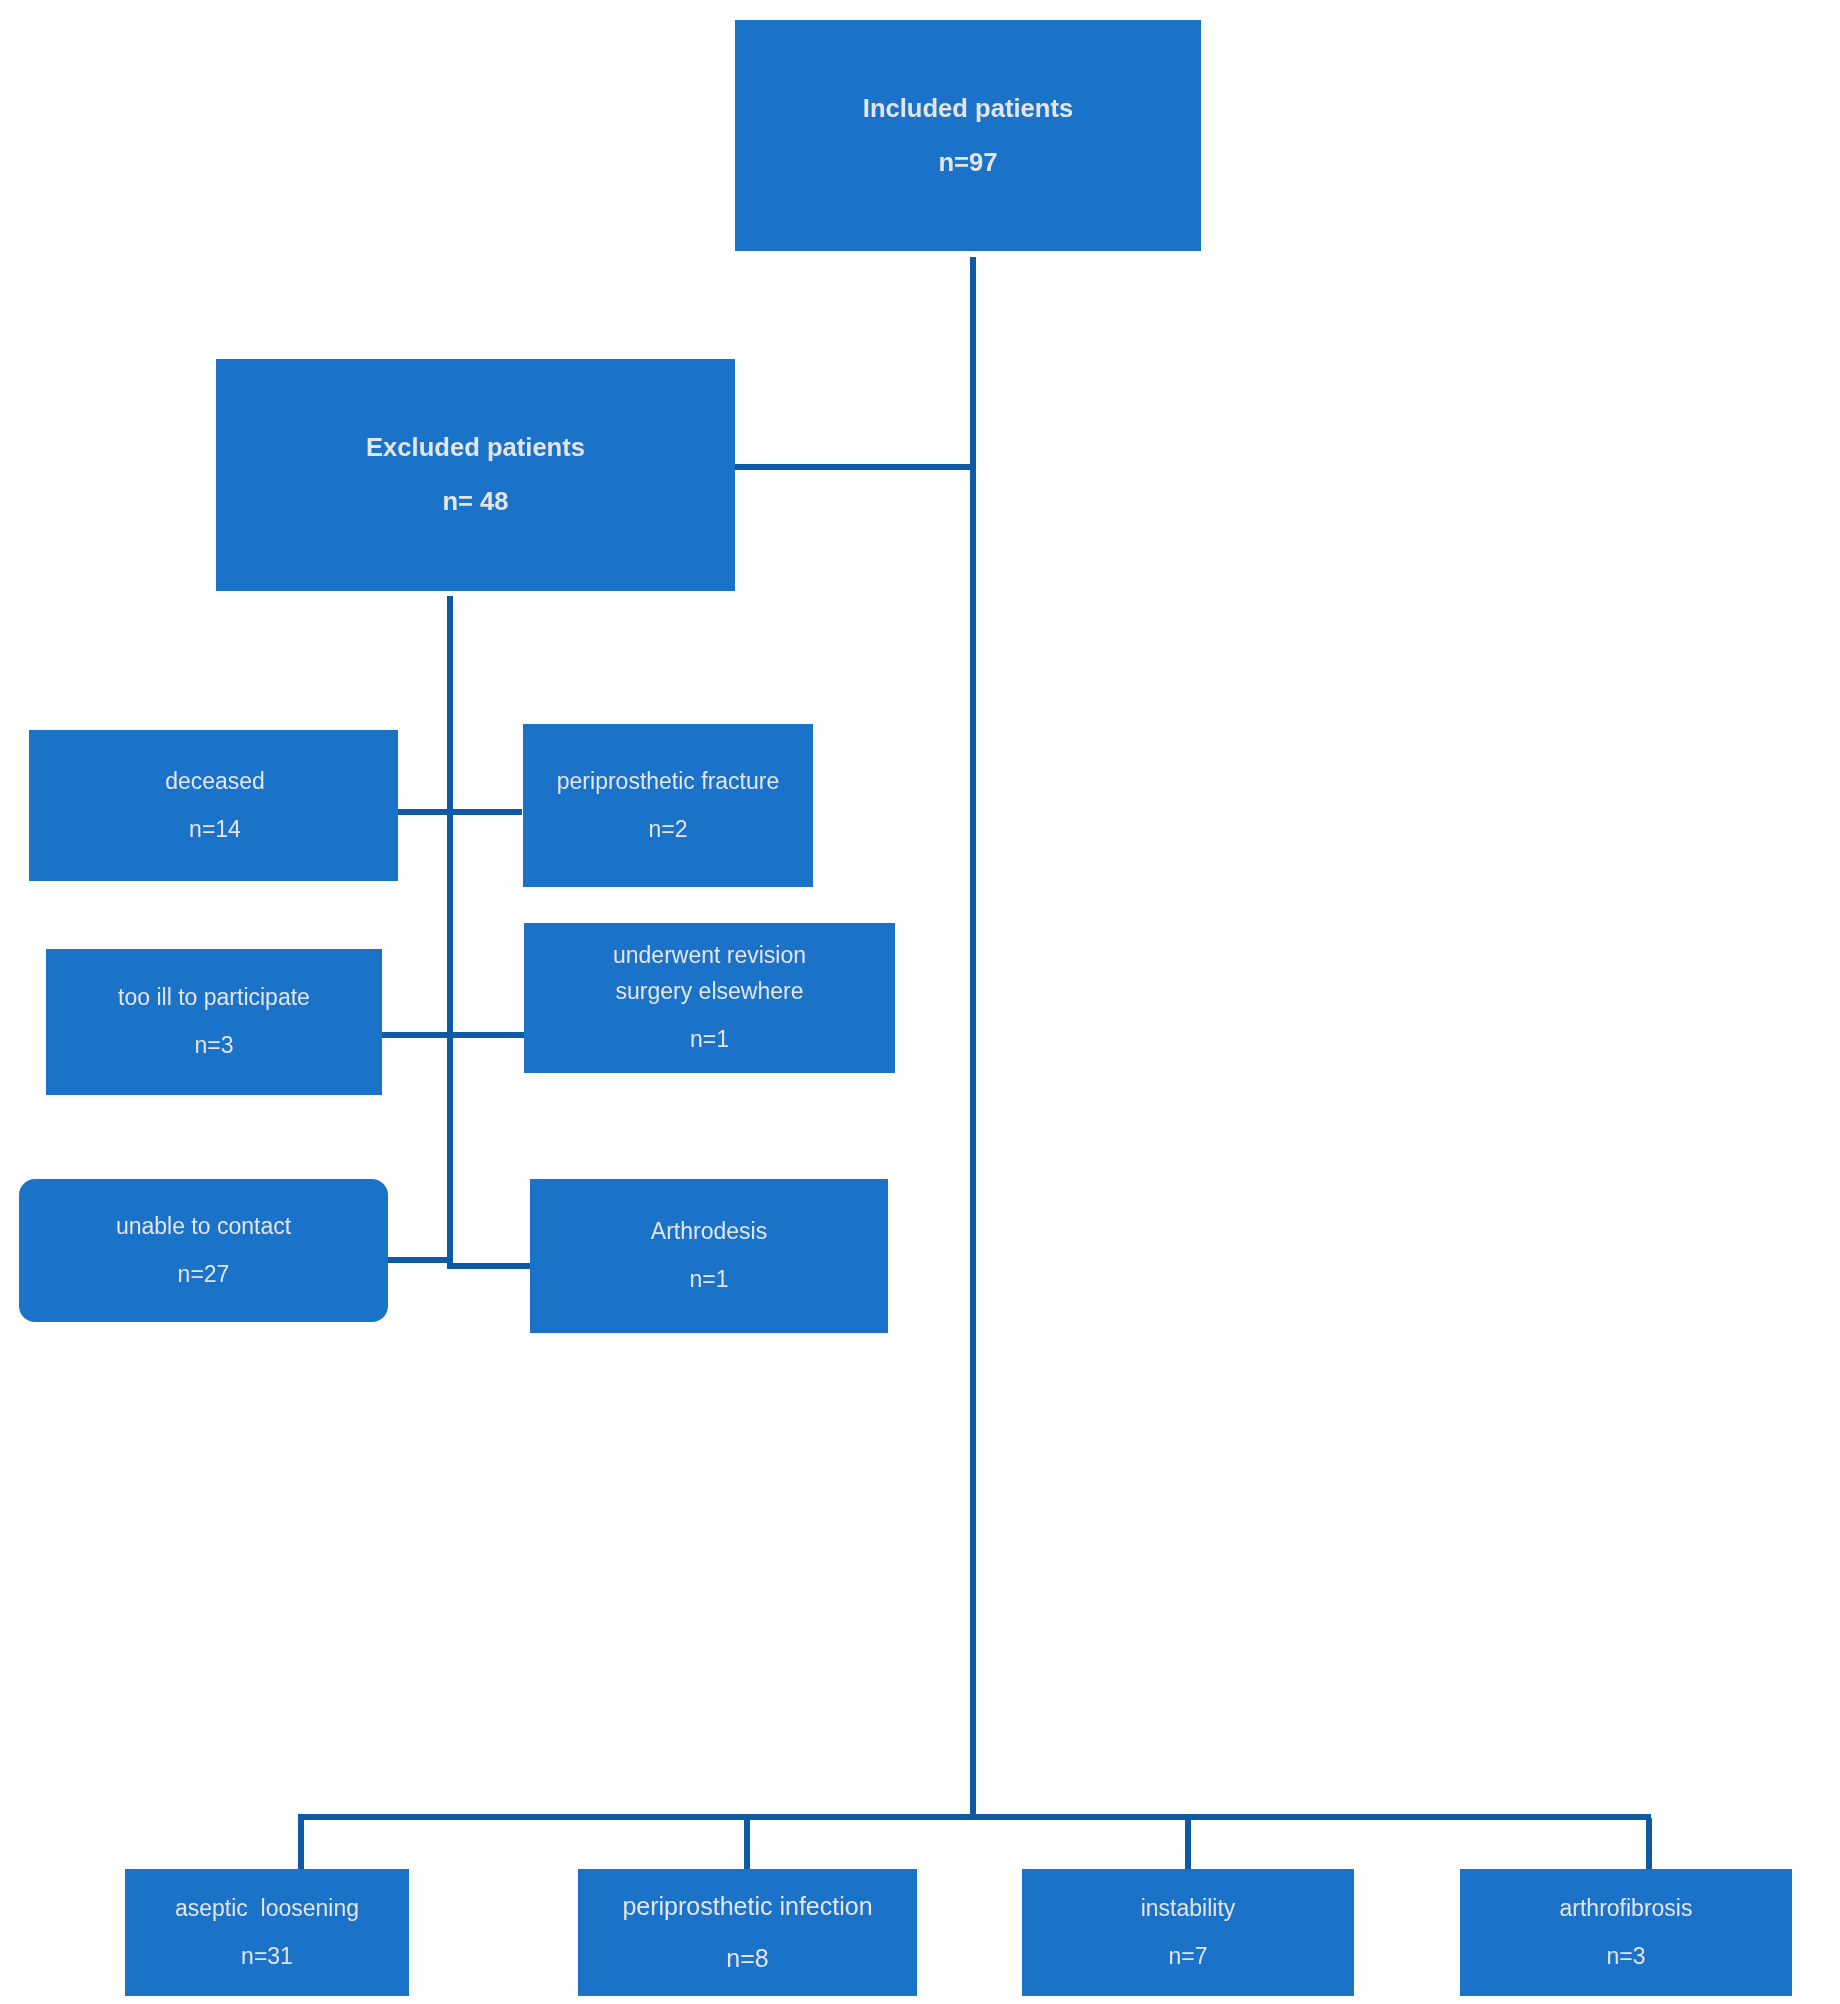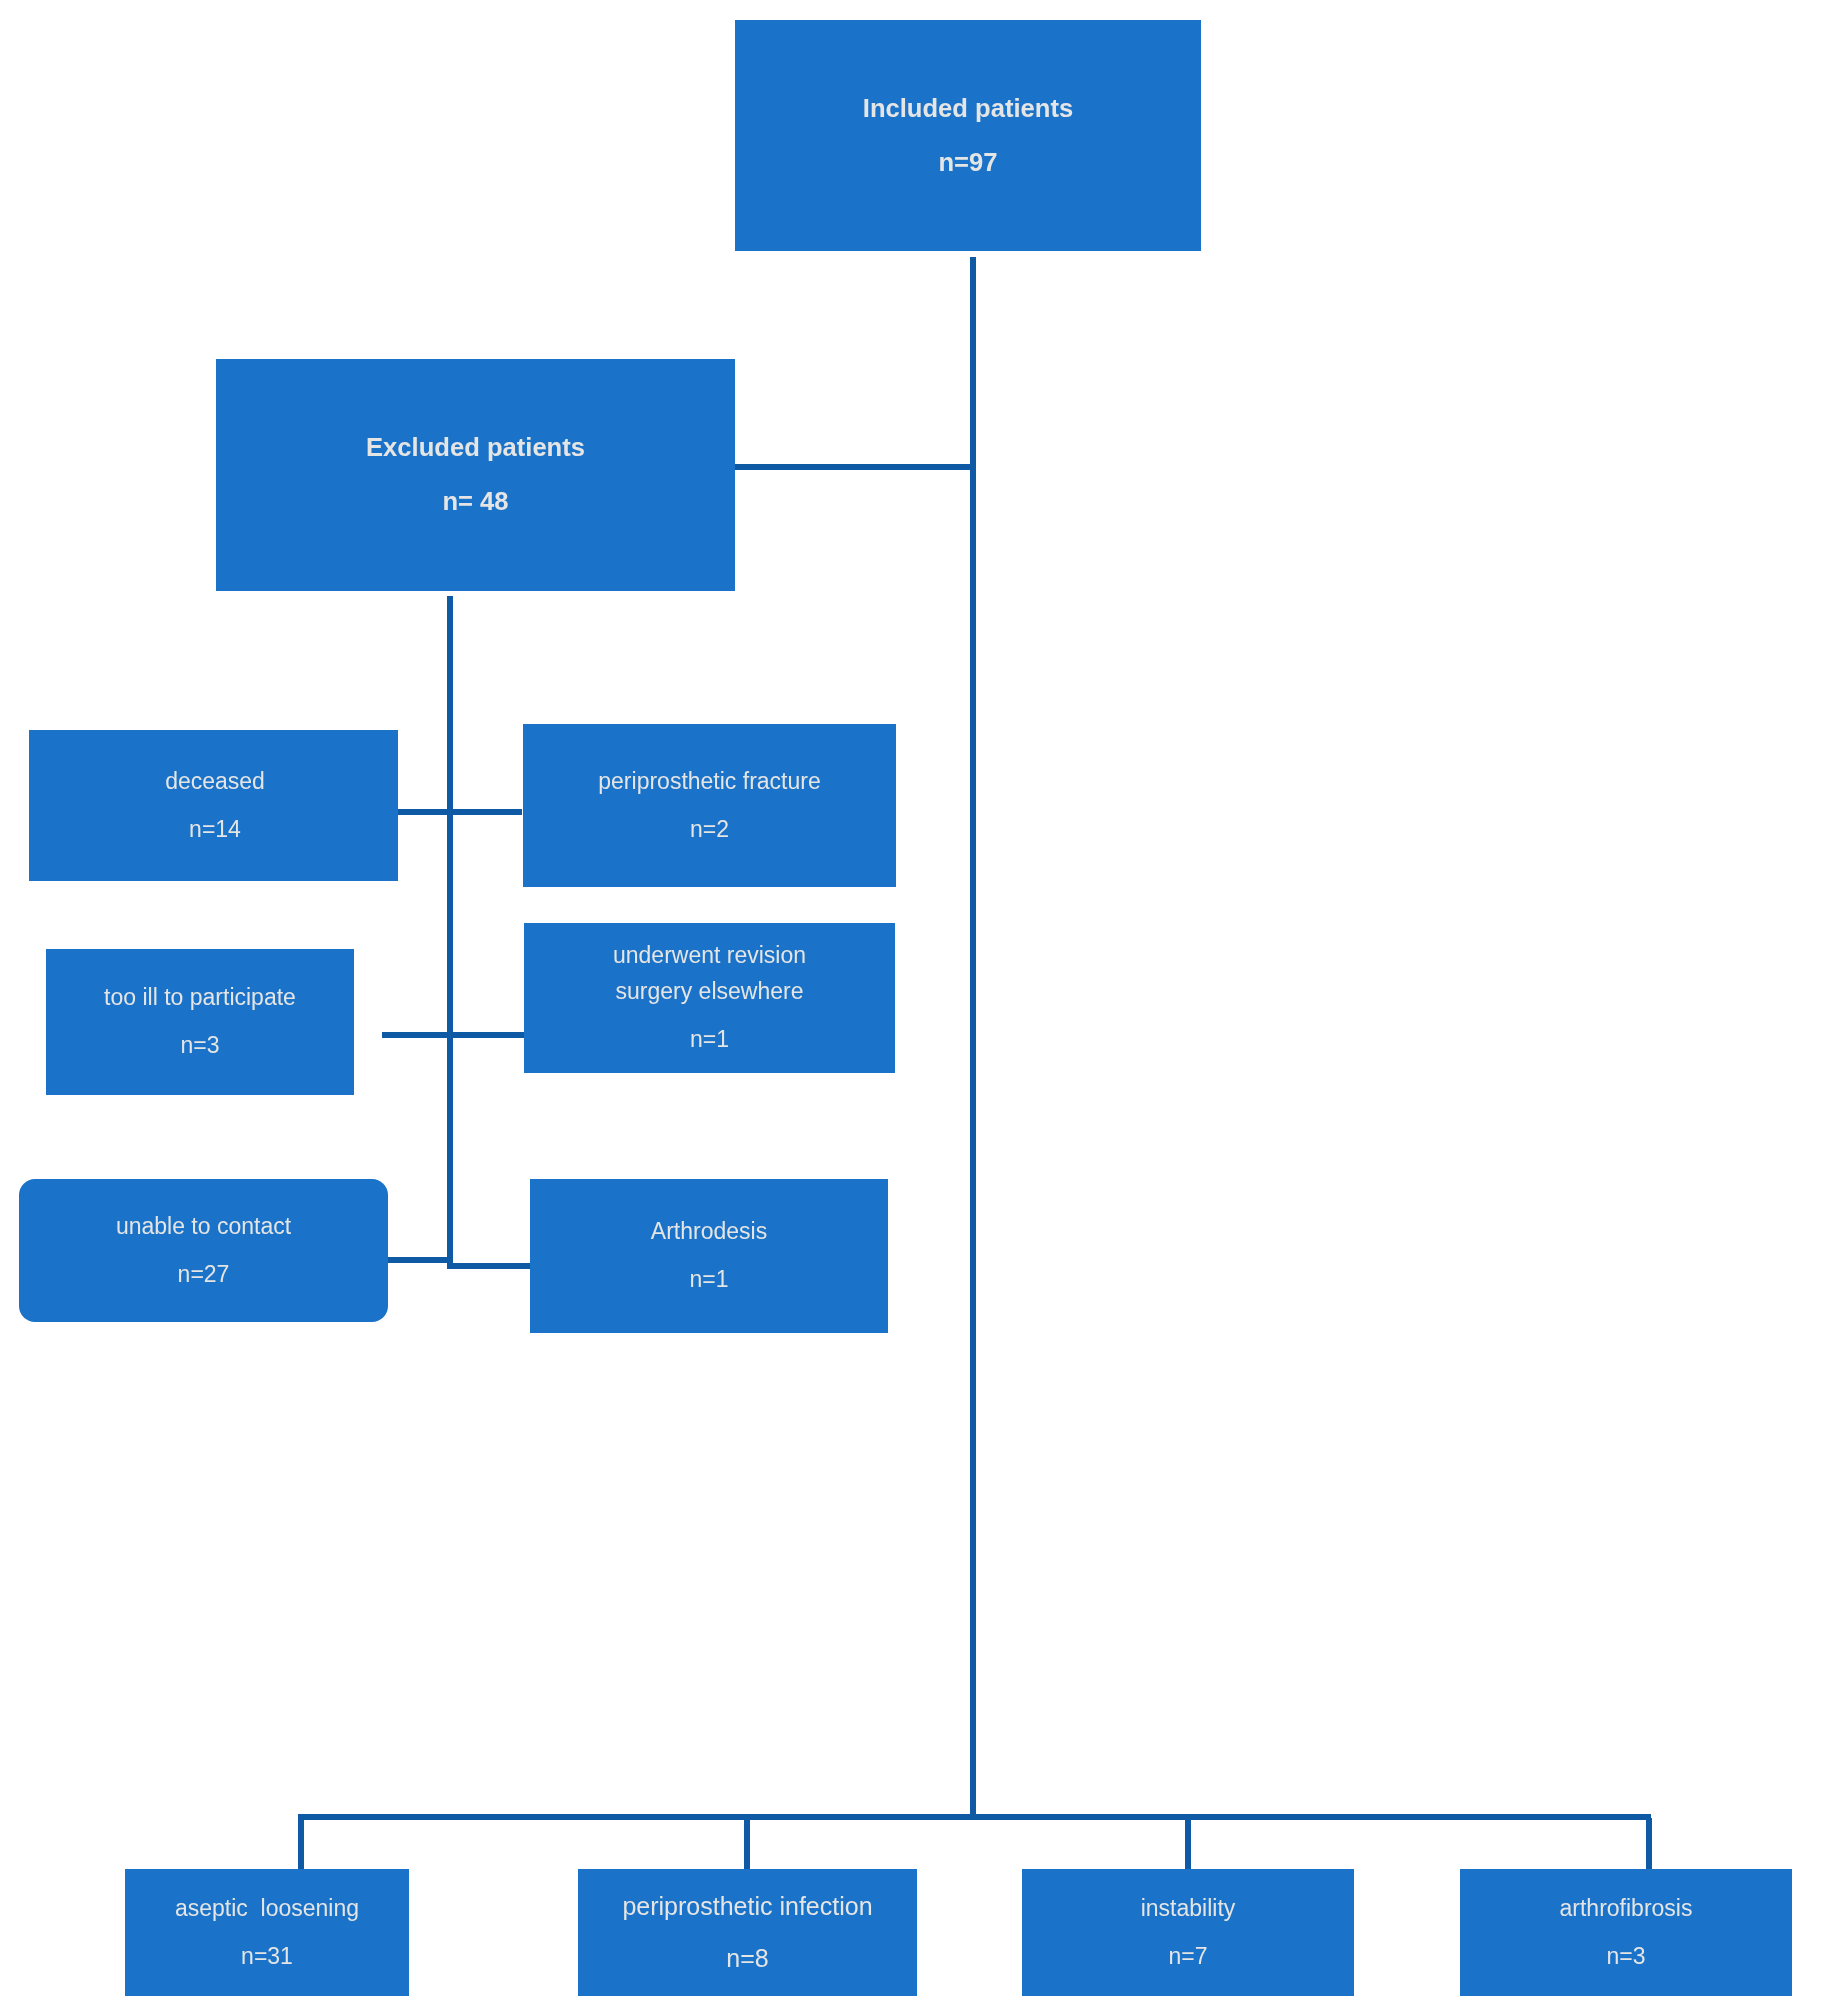--- a/index.html
+++ b/index.html
@@ -59,25 +59,25 @@
   #node-excluded {
     left: 216px; top: 359px; width: 519px; height: 232px;
     font-size: 25.6px;
   }
   #node-deceased {
     left: 29px; top: 730px; width: 369px; height: 151px;
     font-size: 23px;
     padding-left: 12px;
   }
   #node-fracture {
-    left: 523px; top: 724px; width: 373px; height: 163px;
+    left: 523px; top: 724px; width: 290px; height: 163px;
     font-size: 23px;
   }
   #node-tooill {
-    left: 46px; top: 949px; width: 308px; height: 146px;
+    left: 46px; top: 949px; width: 336px; height: 146px;
     font-size: 23px;
   }
   #node-revision {
     left: 524px; top: 923px; width: 371px; height: 150px;
     font-size: 23px;
     text-align: right;
   }
   #node-contact {
     left: 19px; top: 1179px; width: 369px; height: 143px;
     font-size: 23px;

